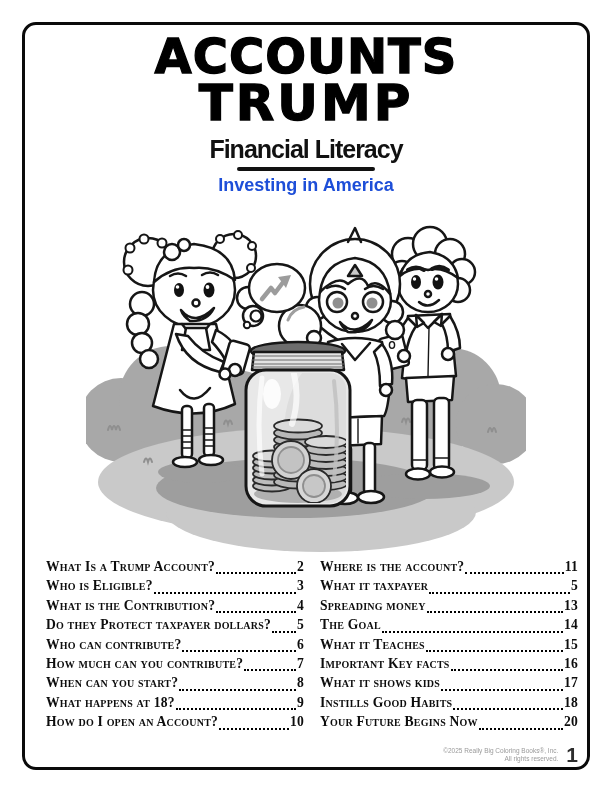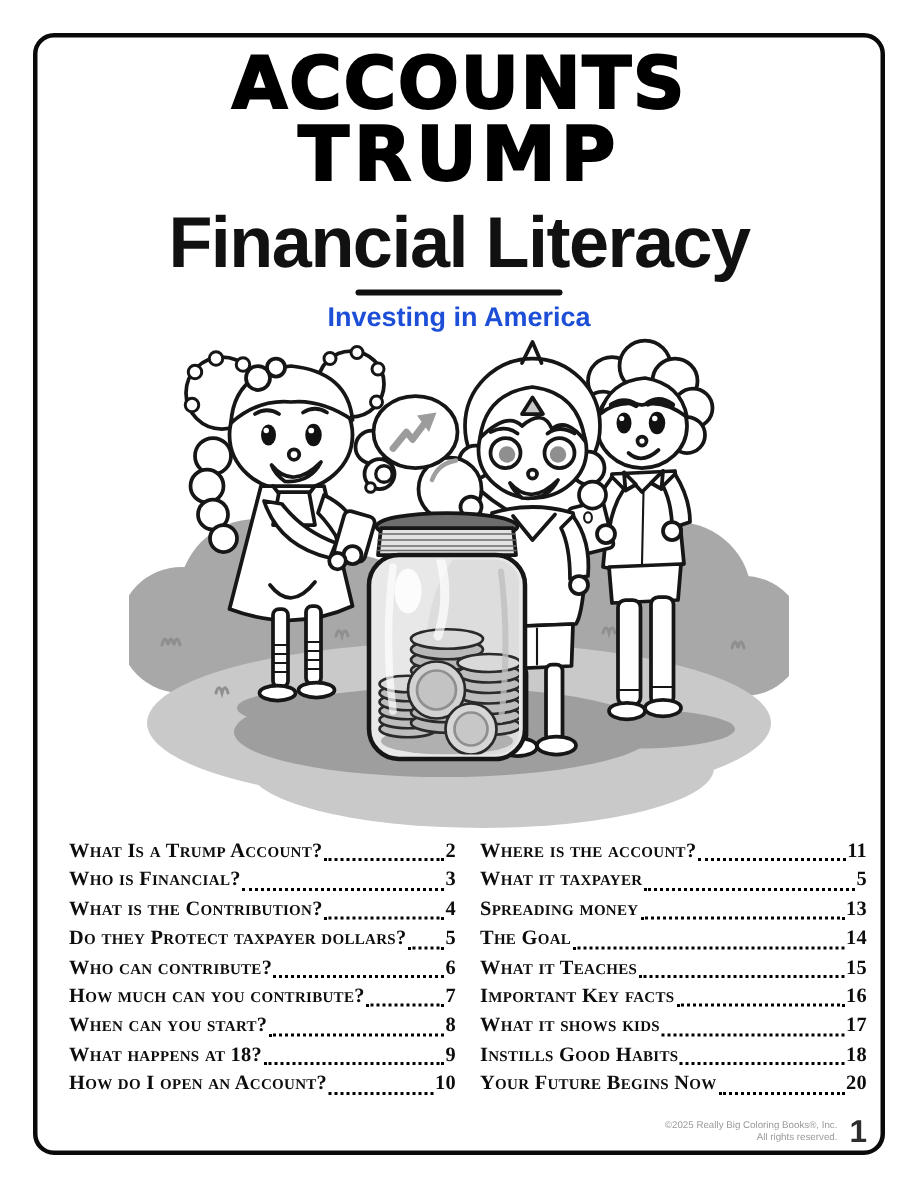--- a/index.html
+++ b/index.html
@@ -14,21 +14,21 @@
   
   .header{position:absolute;left:0;top:34px;width:612px;text-align:center;}
   .title{
     font-family:"DejaVu Sans", sans-serif;font-weight:bold;line-height:.95;
     -webkit-text-stroke:1.3px #000;color:#000;
   }
   .title-1{font-size:50px;letter-spacing:3px;}
   .title-2{font-size:48px;letter-spacing:1px;}
   .subtitle{
     margin-top:8px;font-family:"Liberation Sans", sans-serif;font-weight:bold;
-    font-size:48px;letter-spacing:-1px;color:#111;
+    font-size:25px;letter-spacing:-1px;color:#111;
   }
   .subtitle-rule{width:138px;height:4px;background:#111;margin:3px auto 4px;border-radius:2px;}
   .tagline{font-family:"Liberation Sans", sans-serif;font-weight:bold;font-size:18px;color:#1d4ed8;}
   
   .illustration{position:absolute;left:86px;top:224px;width:440px;height:330px;}
   
   .toc{position:absolute;left:46px;top:559px;width:532px;display:flex;gap:16px;}
   .toc-col{flex:1;min-width:0;}
   .toc-row{
     display:flex;align-items:baseline;height:19.4px;
@@ -270,21 +270,21 @@
 
   <div class="toc">
     <div class="toc-col">
     <div class="toc-row">
       <span class="toc-label">What Is a Trump Account?</span>
       <span class="toc-leader"></span>
       <span class="toc-page">2</span>
     </div>
 
     <div class="toc-row">
-      <span class="toc-label">Who is Financial?</span>
+      <span class="toc-label">Who is Eligible?</span>
       <span class="toc-leader"></span>
       <span class="toc-page">3</span>
     </div>
 
     <div class="toc-row">
       <span class="toc-label">What is the Contribution?</span>
       <span class="toc-leader"></span>
       <span class="toc-page">4</span>
     </div>
 

